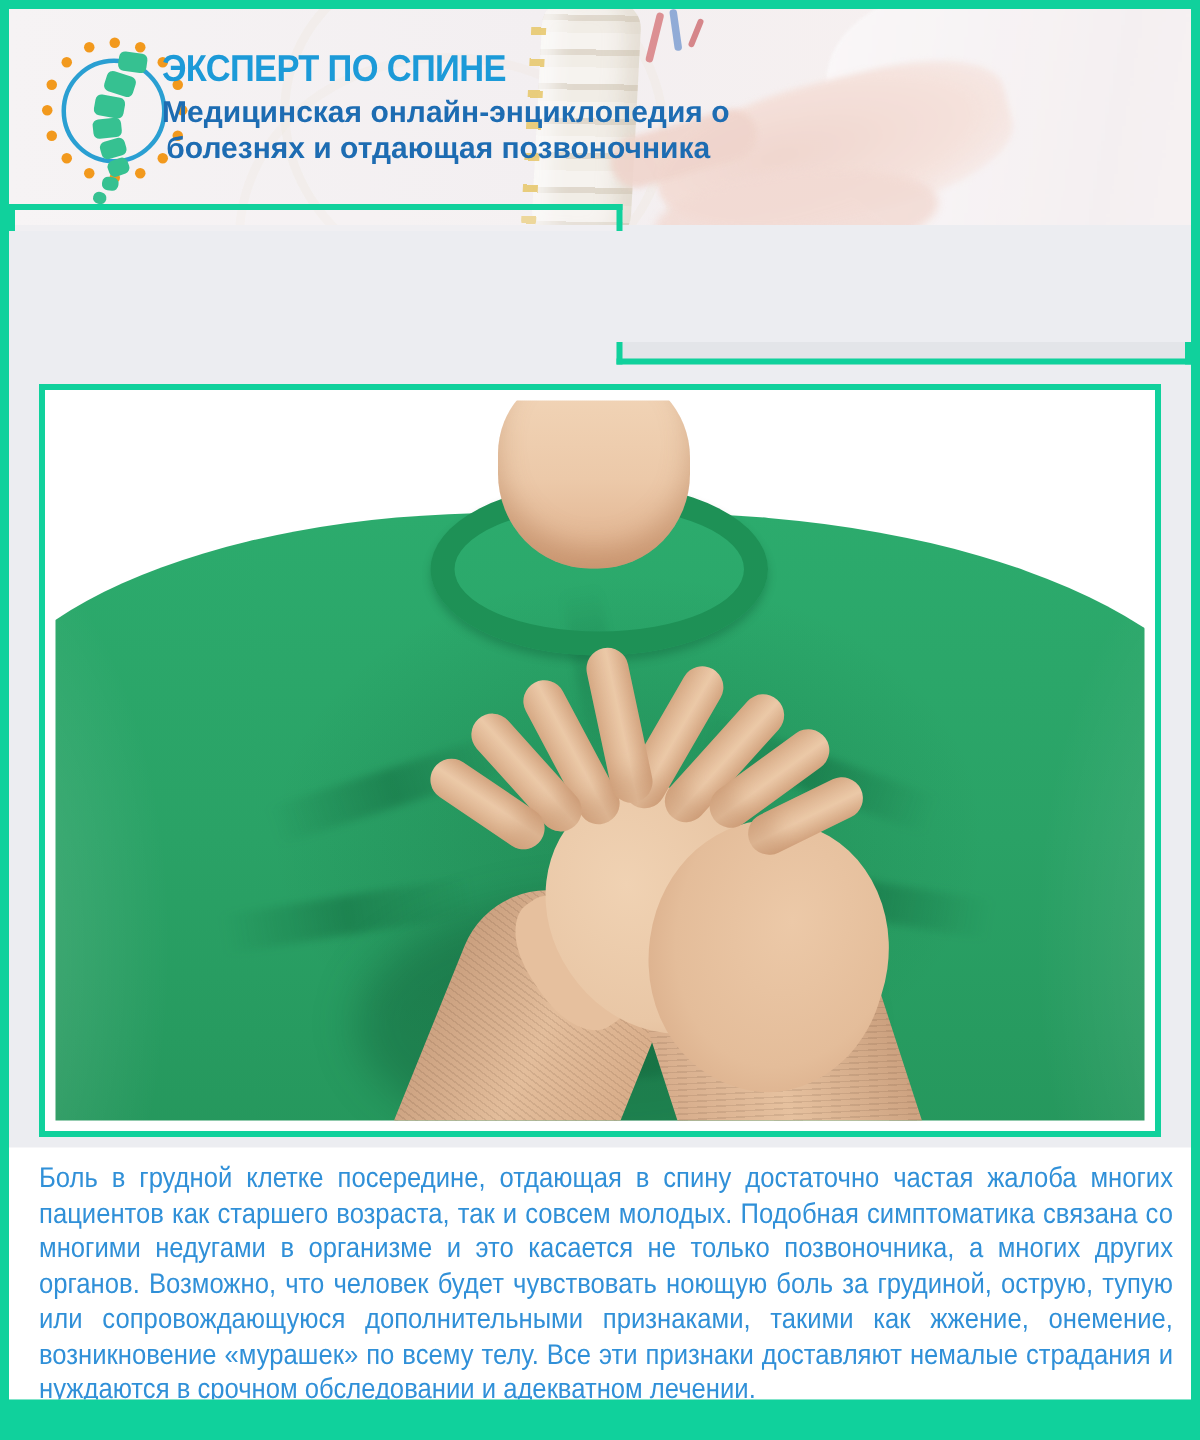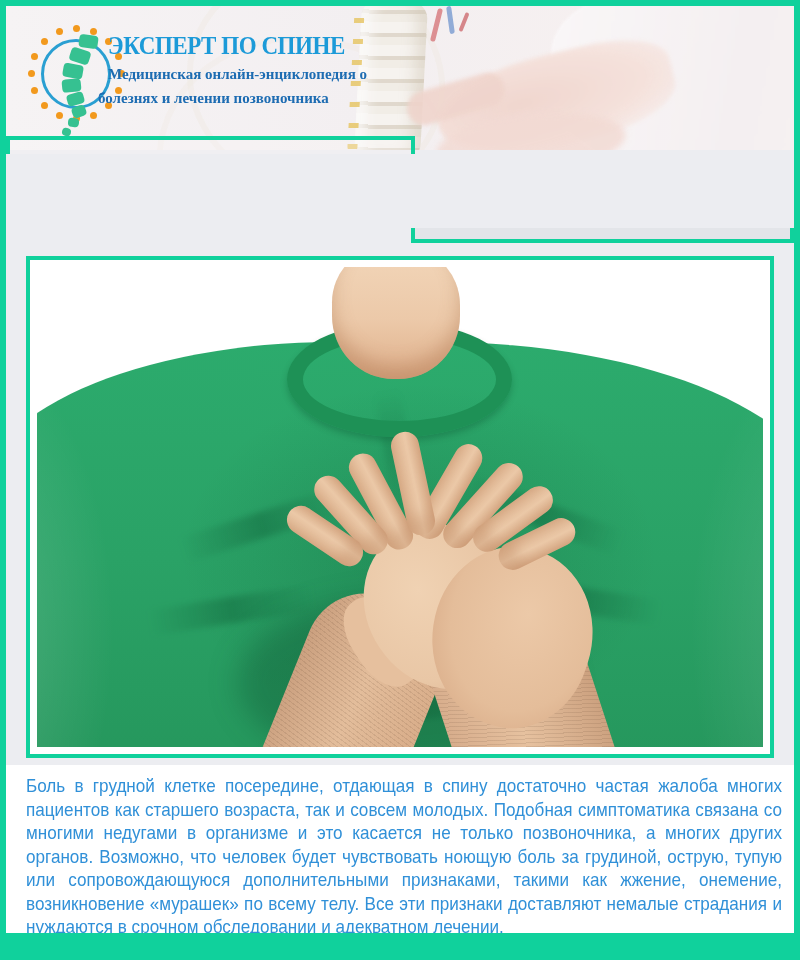--- a/index.html
+++ b/index.html
@@ -12,21 +12,20 @@
   .frame{position:absolute;background:#10d19c;z-index:40;}
   .frame-top{left:0;top:0;right:0;height:6px;}
   .frame-left{left:0;top:0;bottom:0;width:6px;}
   .frame-right{right:0;top:0;bottom:0;width:6px;}
   .frame-bottom{left:0;right:0;top:933px;height:27px;}
 
   
   .header{
     position:absolute;left:6px;top:6px;right:2px;height:144px;overflow:hidden;
     background:linear-gradient(90deg,#f6f3f4 0%,#f3eff1 45%,#f6f0f0 75%,#f8f4f4 100%);
-    font-family:Liberation Serif, serif;
   }
   .header-art{position:absolute;inset:0;opacity:.85;}
   .rib{position:absolute;border:6px solid #efe9e2;border-radius:50%;opacity:.55;}
   .rib1{left:180px;top:-40px;width:260px;height:230px;transform:rotate(14deg);}
   .rib2{left:150px;top:30px;width:300px;height:260px;transform:rotate(10deg);opacity:.4;}
   .spine-model{
     position:absolute;left:352px;top:-6px;width:66px;height:160px;transform:rotate(3deg);
     background:repeating-linear-gradient(178deg,#f7f4ef 0 11px,#ddd5c7 11px 15px,#f1ede5 15px 23px);
     border-radius:18px;box-shadow:inset -10px 0 14px rgba(190,175,150,.35), inset 10px 0 14px rgba(255,255,255,.8);
   }
@@ -78,21 +77,21 @@
   .vertebra:nth-of-type(7){left:51px;top:87px;width:17px;height:12px;transform:rotate(-16deg);}
   .vertebra:nth-of-type(8){left:56px;top:100px;width:14px;height:11px;transform:rotate(-20deg);}
   .vertebra:nth-of-type(9){left:52px;top:112px;width:11px;height:9px;transform:rotate(6deg);}
   .vertebra:nth-of-type(10){left:46px;top:122px;width:9px;height:8px;transform:rotate(16deg);}
 
   .brand-text{position:absolute;left:102px;top:26px;z-index:3;}
   .brand-name{
     color:#1c9ad8;font-size:25px;font-weight:bold;letter-spacing:-0.5px;
     transform:scaleX(.92);transform-origin:0 0;white-space:nowrap;
   }
-  .brand-tagline{color:#1d6cb2;font-size:15px;font-weight:bold;line-height:20px;margin-top:4px;white-space:nowrap;}
+  .brand-tagline{color:#1d6cb2;font-size:20px;font-weight:bold;line-height:20px;margin-top:4px;white-space:nowrap;text-align:center;}
   .brand-tagline.l2{margin-left:-10px;}
 
   
   .tab-top{
     position:absolute;left:6px;top:136px;width:409px;height:18px;z-index:4;
     border:4px solid #10d19c;border-bottom:none;background:rgba(250,246,247,.25);
   }
   .tab-bottom{
     position:absolute;left:411px;top:228px;right:6px;height:15px;z-index:4;
     border:4px solid #10d19c;border-top:none;background:#e3e5e9;
@@ -227,21 +226,21 @@
       <span class="vertebra"></span>
       <span class="vertebra"></span>
       <span class="vertebra"></span>
       <span class="vertebra"></span>
       <span class="vertebra"></span>
     </div>
 
     <div class="brand-text">
       <div class="brand-name">ЭКСПЕРТ ПО СПИНЕ</div>
       <div class="brand-tagline l1">Медицинская онлайн-энциклопедия о</div>
-      <div class="brand-tagline l2">болезнях и лечении позвоночника</div>
+      <div class="brand-tagline l2">болезнях и отдающая позвоночника</div>
     </div>
   </header>
 
   <div class="tab-top"></div>
   <div class="tab-bottom"></div>
 
 
   <figure class="photo-frame">
     <div class="photo">
       <div class="ph ph-shirt"></div>

